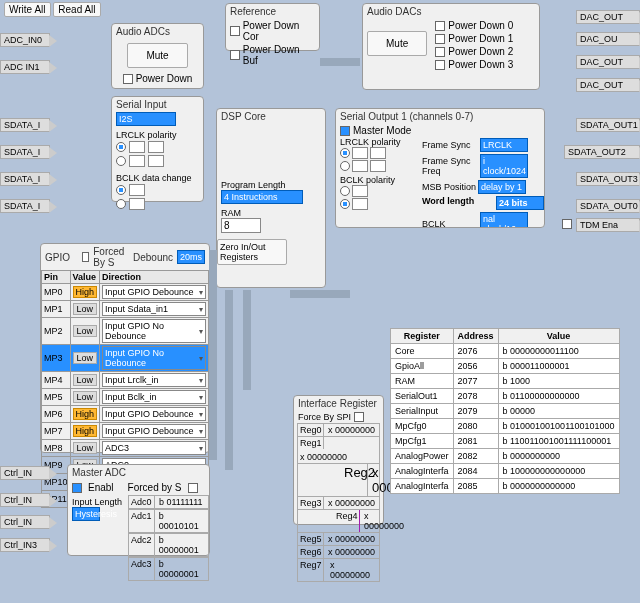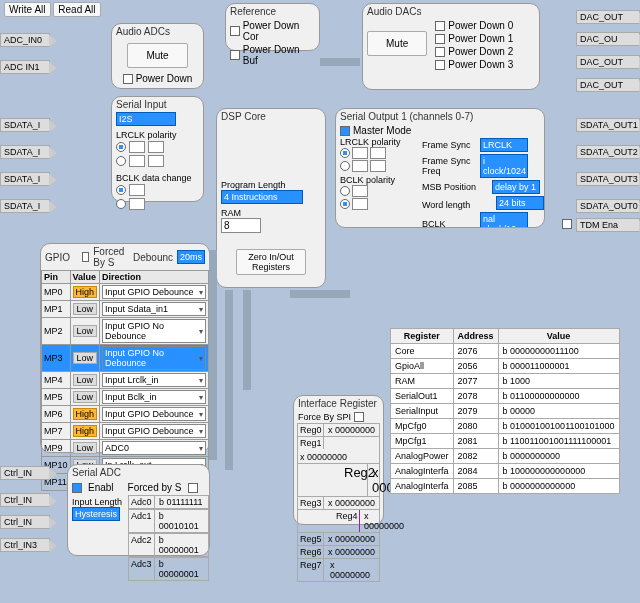--- a/index.html
+++ b/index.html
@@ -10,21 +10,21 @@
     background: #b3c3d9;
     width: 640px;
     height: 603px;
     position: relative;
     overflow: hidden;
   }
   .panel {
     position: absolute;
     background: #f0f0f0;
     border: 1px solid #999;
-    border-radius: 10px;
+    border-radius: 4px;
   }
   .panel-title {
     padding: 2px 4px;
     font-size: 10px;
     color: #333;
   }
   .btn {
     background: #f8f8f8;
     border: 1px solid #aaa;
     border-radius: 2px;
@@ -234,21 +234,21 @@
 
 <div class="panel" style="left:216px;top:108px;width:110px;height:180px;">
   <div class="panel-title">DSP Core</div>
   <div style="height:56px;"></div>
   <div class="small-lbl" style="padding:0 4px;">Program Length</div>
   <div style="padding:0 4px;">
       <div class="dd-highlight" style="width:82px;">4 Instructions</div>
     </div>
   <div class="small-lbl" style="padding:4px 4px 0;">RAM</div>
   <div style="padding:0 4px;"><input type="text" style="width: 40px;" value="8"></div>
-  <div style="text-align:center;margin-top:16px;">
+  <div style="text-align:left;margin-top:6px;">
     <div class="btn" style="width:70px;font-size:9px;line-height:10px;padding:2px;">Zero In/Out Registers</div>
   </div>
 </div>
 
 <div class="panel" style="left:335px;top:108px;width:210px;height:120px;overflow:hidden;">
   <div class="panel-title">Serial Output 1 (channels 0-7)</div>
   <div class="checkbox-row">
       <div class="chk" style="background:#2890ff;"></div>
       <span>Master Mode</span>
     </div>
@@ -277,25 +277,25 @@
     </div>
     <div style="flex:1;font-size:9px;">
       <div style="display:flex;align-items:center;gap:2px;padding:1px 0;">
           <span style="width:56px;">Frame Sync</span>
           <span class="dd-highlight" style="width:48px;">LRCLK</span>
         </div>
       <div style="display:flex;align-items:center;gap:2px;padding:1px 0;">
           <span style="width:56px;">Frame Sync Freq</span>
           <span class="dd-highlight" style="width:48px;">i clock/1024</span>
         </div>
-      <div style="display:flex;align-items:center;gap:14px;padding:1px 0;">
+      <div style="display:flex;align-items:center;gap:0;padding:1px 0;">
           <span style="width:56px;">MSB Position</span>
           <span class="dd-highlight" style="width:48px;">delay by 1</span>
         </div>
-      <div style="display:flex;align-items:flex-end;gap:18px;padding:1px 0;">
+      <div style="display:flex;align-items:flex-start;gap:18px;padding:1px 0;font-weight:bold;">
           <span style="width:56px;">Word length</span>
           <span class="dd-highlight" style="width:48px;">24 bits</span>
         </div>
       <div style="display:flex;align-items:center;gap:2px;padding:1px 0;">
           <span style="width:56px;">BCLK</span>
           <span class="dd-highlight" style="width:48px;">nal clock/16</span>
         </div>
     </div>
   </div>
 </div>
@@ -367,20 +367,27 @@
           </td>
         </tr>
         <tr>
           <td>MP7</td>
           <td><span class="cell-high">High</span></td>
           <td>
             <div class="dd-cell">Input  GPIO Debounce</div>
           </td>
         </tr>
         <tr>
+          <td>MP8</td>
+          <td><span class="cell-low">Low</span></td>
+          <td>
+            <div class="dd-cell">ADC3</div>
+          </td>
+        </tr>
+        <tr>
           <td>MP9</td>
           <td><span class="cell-low">Low</span></td>
           <td>
             <div class="dd-cell">ADC0</div>
           </td>
         </tr>
         <tr>
           <td>MP10</td>
           <td><span class="cell-low">Low</span></td>
           <td>
@@ -392,31 +399,31 @@
           <td><span class="cell-low">Low</span></td>
           <td>
             <div class="dd-cell">In Bclk_out</div>
           </td>
         </tr>
       </tbody>
   </table>
 </div>
 
 <div class="panel" style="left:67px;top:464px;width:143px;height:92px;">
-  <div class="panel-title">Serial ADC</div>
+  <div class="panel-title">Master ADC</div>
   <div style="display:flex;gap:6px;padding:2px 4px;align-items:center;">
     <div class="chk" style="background:#2890ff;"></div>
       <span>Enabl</span>
     <span style="margin-left:8px;">Forced by S</span>
       <div class="chk"></div>
   </div>
   <div style="display:flex;">
     <div style="width:60px;padding:2px 4px;">
       <div class="small-lbl">Input Length</div>
-      <div class="dd-highlight" style="width:48px;text-align:right;">Hysteresis</div>
+      <div class="dd-highlight" style="width:28px;text-align:right;">Hysteresis</div>
     </div>
     <div style="flex:1;" id="adc-rows">
         <div style="display: flex; gap: 2px; font-size: 9px; border: 1px solid rgb(170, 170, 170);">
           <span style="width:26px;padding:1px 2px;border-right:1px solid #aaa;">Adc0</span>
           <span style="padding:1px 2px;">b 01111111</span>
         </div>
         <div style="display: flex; gap: 2px; font-size: 9px; border: 1px solid rgb(170, 170, 170);">
           <span style="width:26px;padding:1px 2px;border-right:1px solid #aaa;">Adc1</span>
           <span style="padding:1px 2px;">b 00010101</span>
         </div>
@@ -547,21 +554,21 @@
     <div class="io-pin left arrow-r" style="top: 493px; width: 50px;">Ctrl_IN</div>
     <div class="io-pin left arrow-r" style="top: 515px; width: 50px;">Ctrl_IN</div>
     <div class="io-pin left arrow-r" style="top: 538px; width: 50px;">Ctrl_IN3</div>
   </div>
 <div id="io-right-container">
     <div class="io-pin right arrow-l" style="top: 10px; width: 64px;">DAC_OUT</div>
     <div class="io-pin right arrow-l" style="top: 32px; width: 64px;">DAC_OU</div>
     <div class="io-pin right arrow-l" style="top: 55px; width: 64px;">DAC_OUT</div>
     <div class="io-pin right arrow-l" style="top: 78px; width: 64px;">DAC_OUT</div>
     <div class="io-pin right arrow-l" style="top: 118px; width: 64px;">SDATA_OUT1</div>
-    <div class="io-pin right arrow-l" style="top: 145px; width: 64px;">SDATA_OUT2</div>
+    <div class="io-pin right arrow-l" style="top: 145px; width: 76px;">SDATA_OUT2</div>
     <div class="io-pin right arrow-l" style="top: 172px; width: 64px;">SDATA_OUT3</div>
     <div class="io-pin right arrow-l" style="top: 199px; width: 64px;">SDATA_OUT0</div>
     <div class="io-pin right arrow-l" style="top: 218px; width: 64px;">TDM Ena</div>
   </div>
 
 <div style="position:absolute;right:68px;top:219px;">
     <div class="chk"></div>
   </div>
 
 <div class="conn" style="left:209px;top:250px;width:8px;height:210px;"></div>

